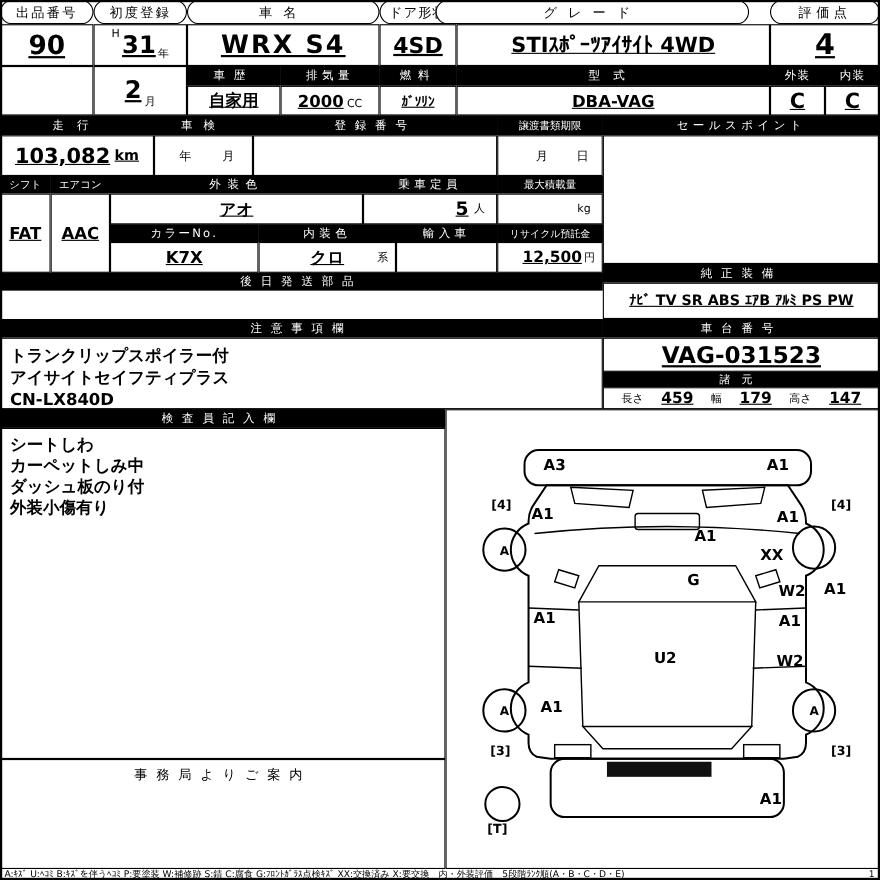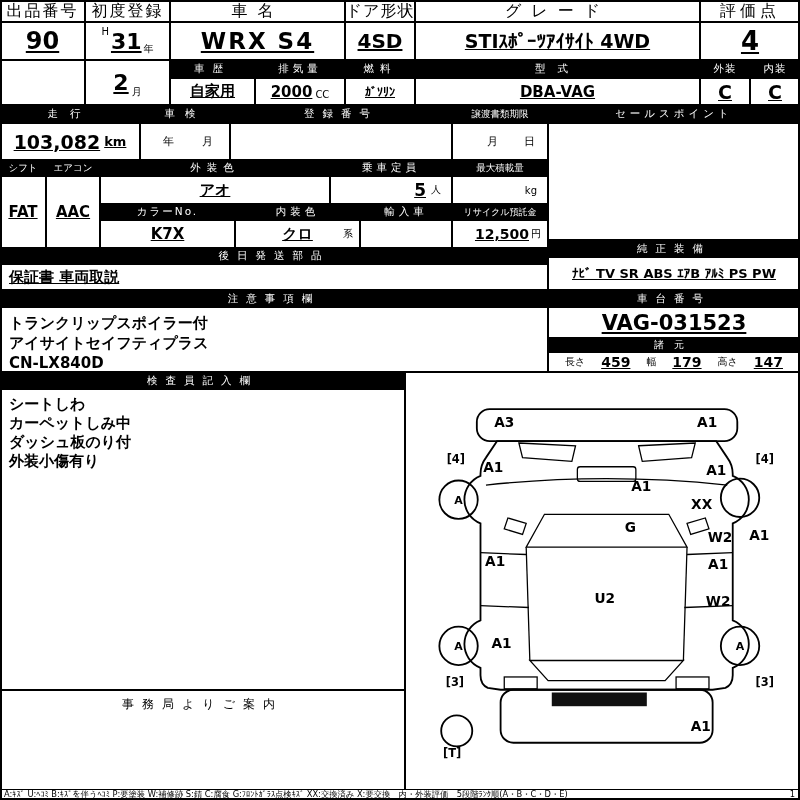--- a/index.html
+++ b/index.html
@@ -1,20 +1,20 @@
 <!DOCTYPE html>
 <html><head>
 <meta charset="utf-8">
 <style>
   html,body{margin:0;padding:0;}
   body{width:800px;height:800px;background:#fff;font-family:"DejaVu Sans","Liberation Sans",sans-serif;color:#000;overflow:hidden;}
   .sheet{position:relative;width:800px;height:800px;background:#fff;overflow:hidden;}
   .frame{position:absolute;left:0;top:0;width:800px;height:800px;border:2px solid #000;box-sizing:border-box;pointer-events:none;}
   .cell,.bar,.hdr{position:absolute;box-sizing:border-box;border:1px solid #000;display:flex;align-items:center;justify-content:center;white-space:nowrap;overflow:hidden;background:#fff;}
-  .hdr{font-size:16px;}
+  .hdr{font-size:12px;border-radius:11px;}
   .bar{background:#000;color:#fff;font-size:10.5px;}
   .tight{letter-spacing:0 !important;font-size:9.5px;}
   .sp1{letter-spacing:1px;}.sp2{letter-spacing:2px;}.sp4{letter-spacing:4px;}
   .sp6{letter-spacing:6px;}.sp8{letter-spacing:8px;}.sp10{letter-spacing:10px;}.sp12{letter-spacing:12px;}
   .b{font-weight:bold;text-decoration:underline;}
   .left{justify-content:flex-start;}
   .right{justify-content:flex-end;}
   .lines{flex-direction:column;align-items:flex-start;justify-content:flex-start;padding:5px 8px;font-weight:bold;font-size:15px;line-height:20px;}
   .sm{font-size:10px;}
   .unit{font-size:10px;font-weight:normal;}
@@ -27,21 +27,21 @@
 </style>
 </head>
 <body>
 
 <div class="sheet">
 
   <div class="hdr sp2" style="left:0;top:0;width:85px;height:22px">出品番号</div>
   <div class="hdr sp2" style="left:85px;top:0;width:85px;height:22px">初度登録</div>
   <div class="hdr sp10" style="left:170px;top:0;width:175px;height:22px">車名</div>
   <div class="hdr sp1" style="left:345px;top:0;width:70px;height:22px">ドア形状</div>
-  <div class="hdr sp10" style="left:415px;top:0;width:285px;height:22px">グレード</div>
+  <div class="hdr sp10" style="left:396px;top:0;width:285px;height:22px">グレード</div>
   <div class="hdr sp4" style="left:700px;top:0;width:100px;height:22px">評価点</div>
 
   <div class="cell b" style="left:0;top:22px;width:85px;height:38px;font-size:24px">90</div>
   <div class="cell" style="left:85px;top:22px;width:85px;height:38px;gap:2px">
     <span class="sm" style="align-self:flex-start;margin-top:3px">H</span>
     <span class="b" style="font-size:22px">31</span>
     <span class="sm" style="align-self:flex-end;margin-bottom:3px">年</span>
   </div>
   <div class="cell b sp2" style="left:170px;top:22px;width:175px;height:38px;font-size:23px">WRX S4</div>
   <div class="cell b" style="left:345px;top:22px;width:70px;height:38px;font-size:20px">4SD</div>
@@ -117,21 +117,20 @@
   </div>
   <div class="bar sp4" style="left:360px;top:204px;width:92px;height:16px">輸入車</div>
   <div class="cell" style="left:360px;top:220px;width:92px;height:28px"></div>
   <div class="bar tight" style="left:452px;top:204px;width:96px;height:16px;font-size:9px">リサイクル預託金</div>
   <div class="cell right" style="left:452px;top:220px;width:96px;height:28px;padding-right:6px;gap:2px">
     <span class="b" style="font-size:14px">12,500</span>
     <span class="unit">円</span>
   </div>
 
   <div class="bar sp8" style="left:0;top:248px;width:548px;height:16px">後日発送部品</div>
-  <div class="cell left b" style="left:0;top:264px;width:548px;height:26px;padding-left:8px;font-size:15px">保証書 車両取説</div>
 
   <div class="bar sp8" style="left:548px;top:240px;width:252px;height:17px">純正装備</div>
   <div class="cell b" style="left:548px;top:257px;width:252px;height:33px;font-size:13px">ﾅﾋﾞ TV SR ABS ｴｱB ｱﾙﾐ PS PW</div>
 
   <div class="bar sp8" style="left:548px;top:290px;width:252px;height:17px">車台番号</div>
   <div class="cell b" style="left:548px;top:307px;width:252px;height:31px;font-size:21px">VAG-031523</div>
 
   <div class="bar sp10" style="left:548px;top:338px;width:252px;height:14px;font-size:10px">諸元</div>
   <div class="cell" style="left:548px;top:352px;width:252px;height:20px;justify-content:space-evenly">
     <span class="sm">長さ</span>

